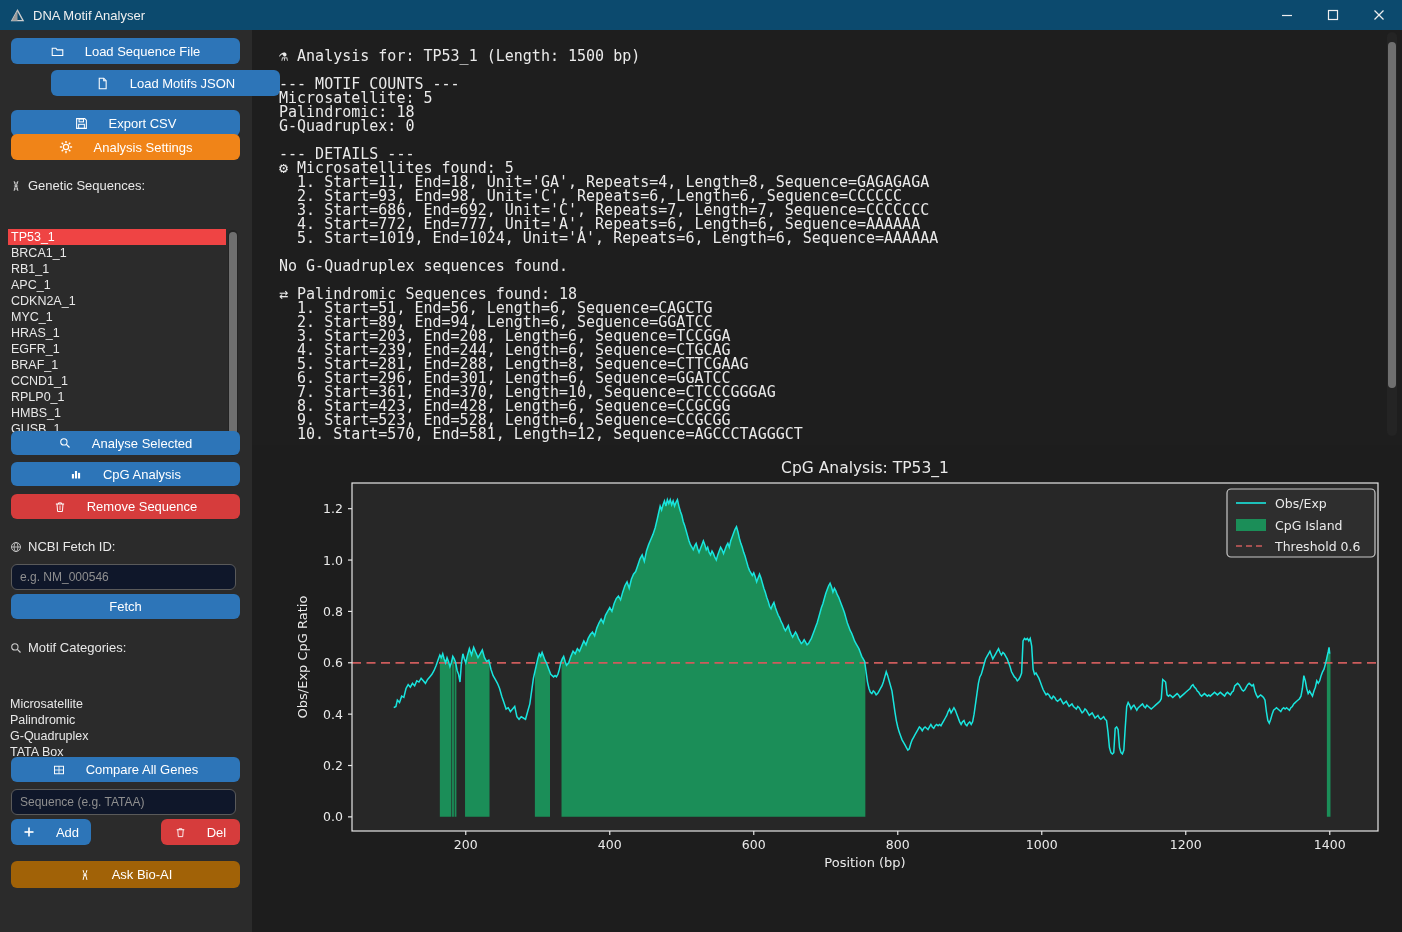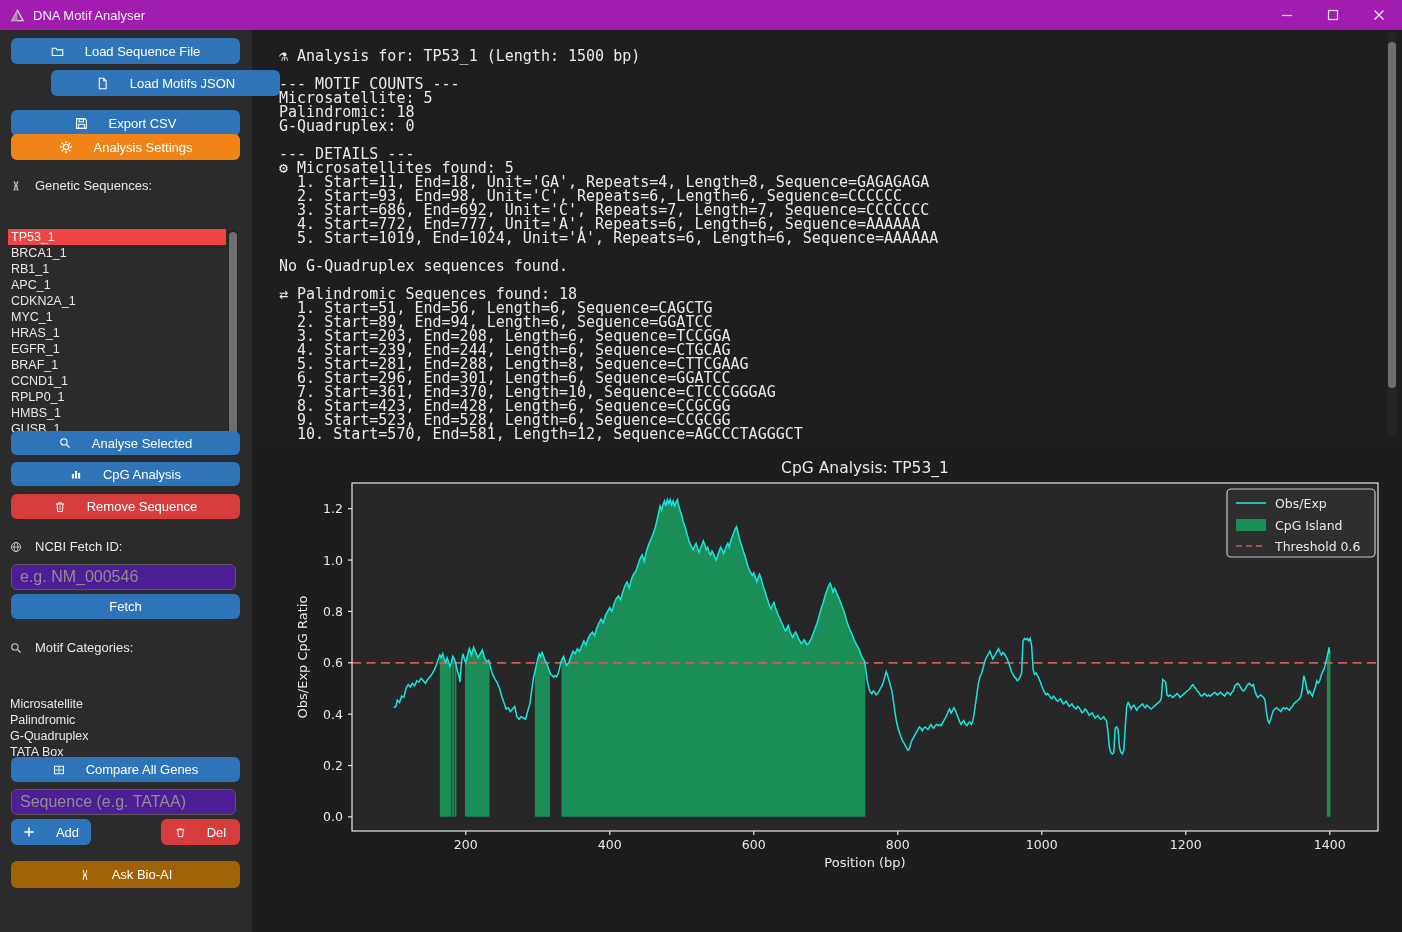--- a/index.html
+++ b/index.html
@@ -1,33 +1,33 @@
 <!DOCTYPE html>
 <html><head>
 <meta charset="utf-8">
 <style>
   html,body{margin:0;padding:0;background:#000;}
   .app{position:relative;width:1402px;height:932px;background:#1e1e1e;font-family:"Liberation Sans",sans-serif;overflow:hidden;}
-  .titlebar{position:absolute;left:0;top:0;width:1402px;height:30px;background:#a21caf;display:flex;align-items:center;color:#f0f0f0;font-size:13px;}
+  .titlebar{position:absolute;left:0;top:0;width:1402px;height:30px;background:#0c4a6e;display:flex;align-items:center;color:#f0f0f0;font-size:13px;}
   .titlebar .app-ico{margin:0 8px 0 10px;display:flex;}
   .win-controls{position:absolute;right:0;top:0;height:30px;display:flex;align-items:center;}
   .win-btn{width:46px;height:30px;display:flex;align-items:center;justify-content:center;}
   .sidebar{position:absolute;left:0;top:30px;width:252px;height:902px;background:#2b2b2b;}
   .btn{position:absolute;left:11px;width:229px;height:26px;border:none;border-radius:6px;color:#fff;font-size:13px;font-family:"Liberation Sans",sans-serif;display:flex;align-items:center;justify-content:center;gap:21px;cursor:pointer;padding:0;}
   .blue{background:#2d75b8;}
   .orange{background:#f08418;}
   .red{background:#d63c3c;}
   .purple{background:#a16207;}
-  .sb-label{position:absolute;left:10px;color:#e8e8e8;font-size:13px;display:flex;align-items:center;gap:13px;}
+  .sb-label{position:absolute;left:10px;color:#e8e8e8;font-size:13px;display:flex;align-items:center;gap:6px;}
   .seq-list{position:absolute;left:8px;top:199px;width:218px;height:228px;color:#e8e8e8;font-size:12.5px;overflow:hidden;}
   .seq-item{height:16px;line-height:16px;padding-left:3px;}
   .seq-item.selected{background:#ef4444;color:#fff;}
   .vscroll{position:absolute;background:#242424;border-radius:5px;}
   .vthumb{position:absolute;left:1px;width:8px;background:#6f6f6f;border-radius:4px;}
-  .tinput{position:absolute;left:11px;width:213px;height:22px;background:#4c1d95;border:1px solid #5a5a5a;border-radius:6px;color:#ddd;font-size:16px;padding-left:8px;font-family:"Liberation Sans",sans-serif;}
+  .tinput{position:absolute;left:11px;width:213px;height:22px;background:#0f172a;border:1px solid #5a5a5a;border-radius:6px;color:#ddd;font-size:12px;padding-left:8px;font-family:"Liberation Sans",sans-serif;}
   .tinput::placeholder{color:#8f8f8f;}
   .cat-list{position:absolute;left:10px;top:666px;color:#e8e8e8;font-size:12.5px;line-height:16px;}
   .out-pre{position:absolute;left:263px;top:33px;width:1110px;height:398px;overflow:hidden;margin:16px;color:#eaeaea;font-family:"DejaVu Sans Mono","Liberation Mono",monospace;font-size:15px;line-height:14px;white-space:pre;}
   .out-scroll{left:1387px;top:32px;width:10px;height:404px;}
   .list-scroll{left:228px;top:200px;width:10px;height:226px;}
   #chart{position:absolute;left:252px;top:445px;}
   svg text{font-family:"DejaVu Sans","Liberation Sans",sans-serif;}
   .ico{display:inline-flex;flex:none;}
 </style>
 </head>

